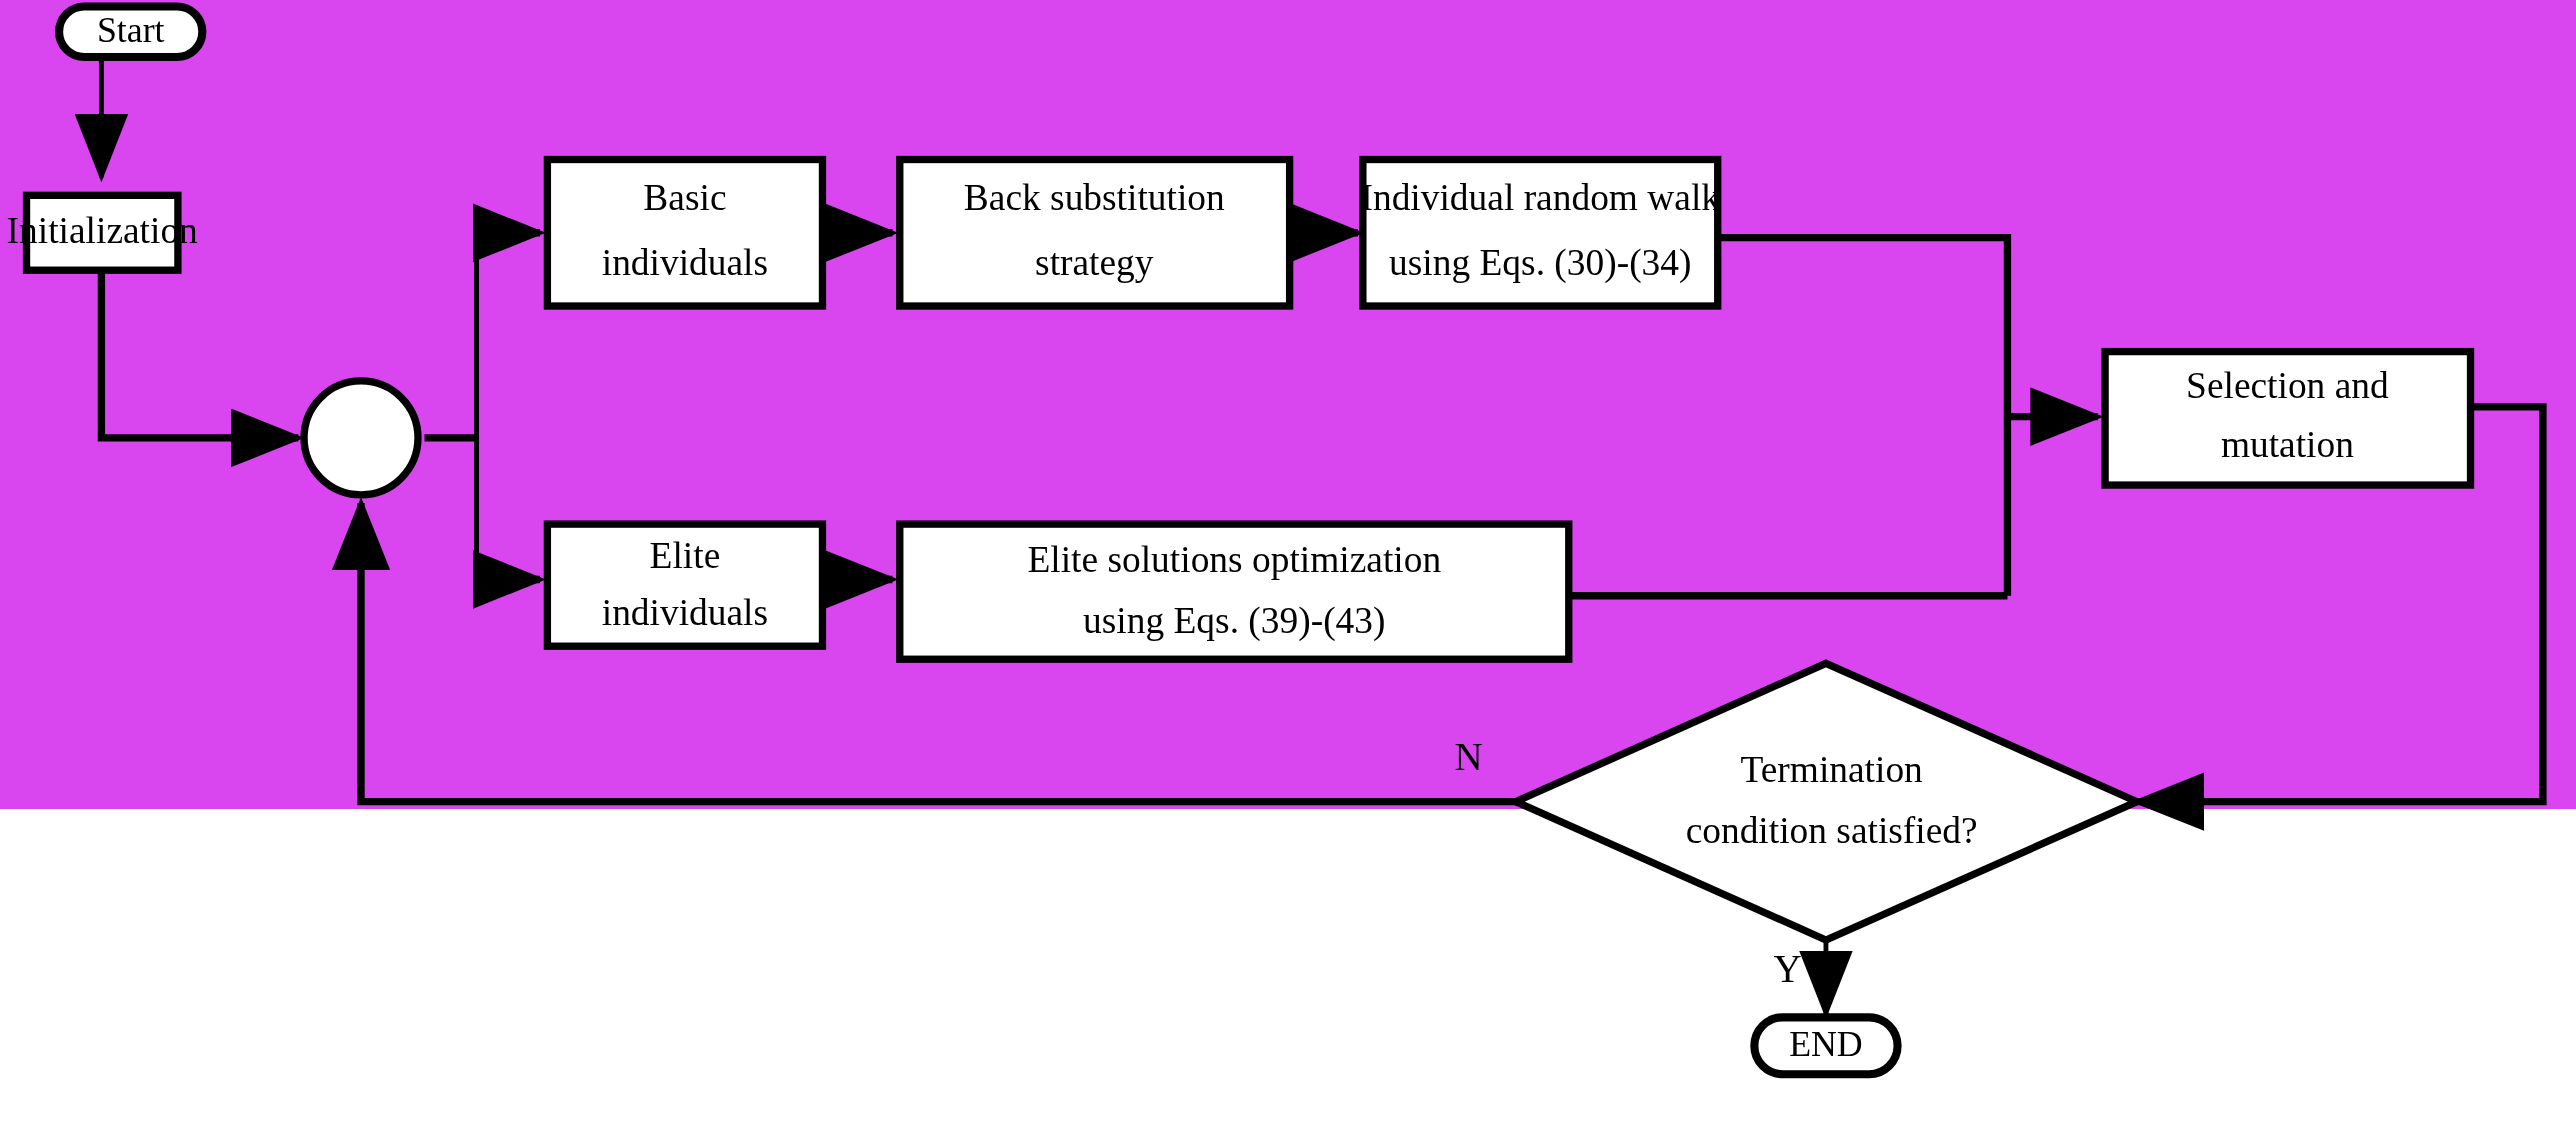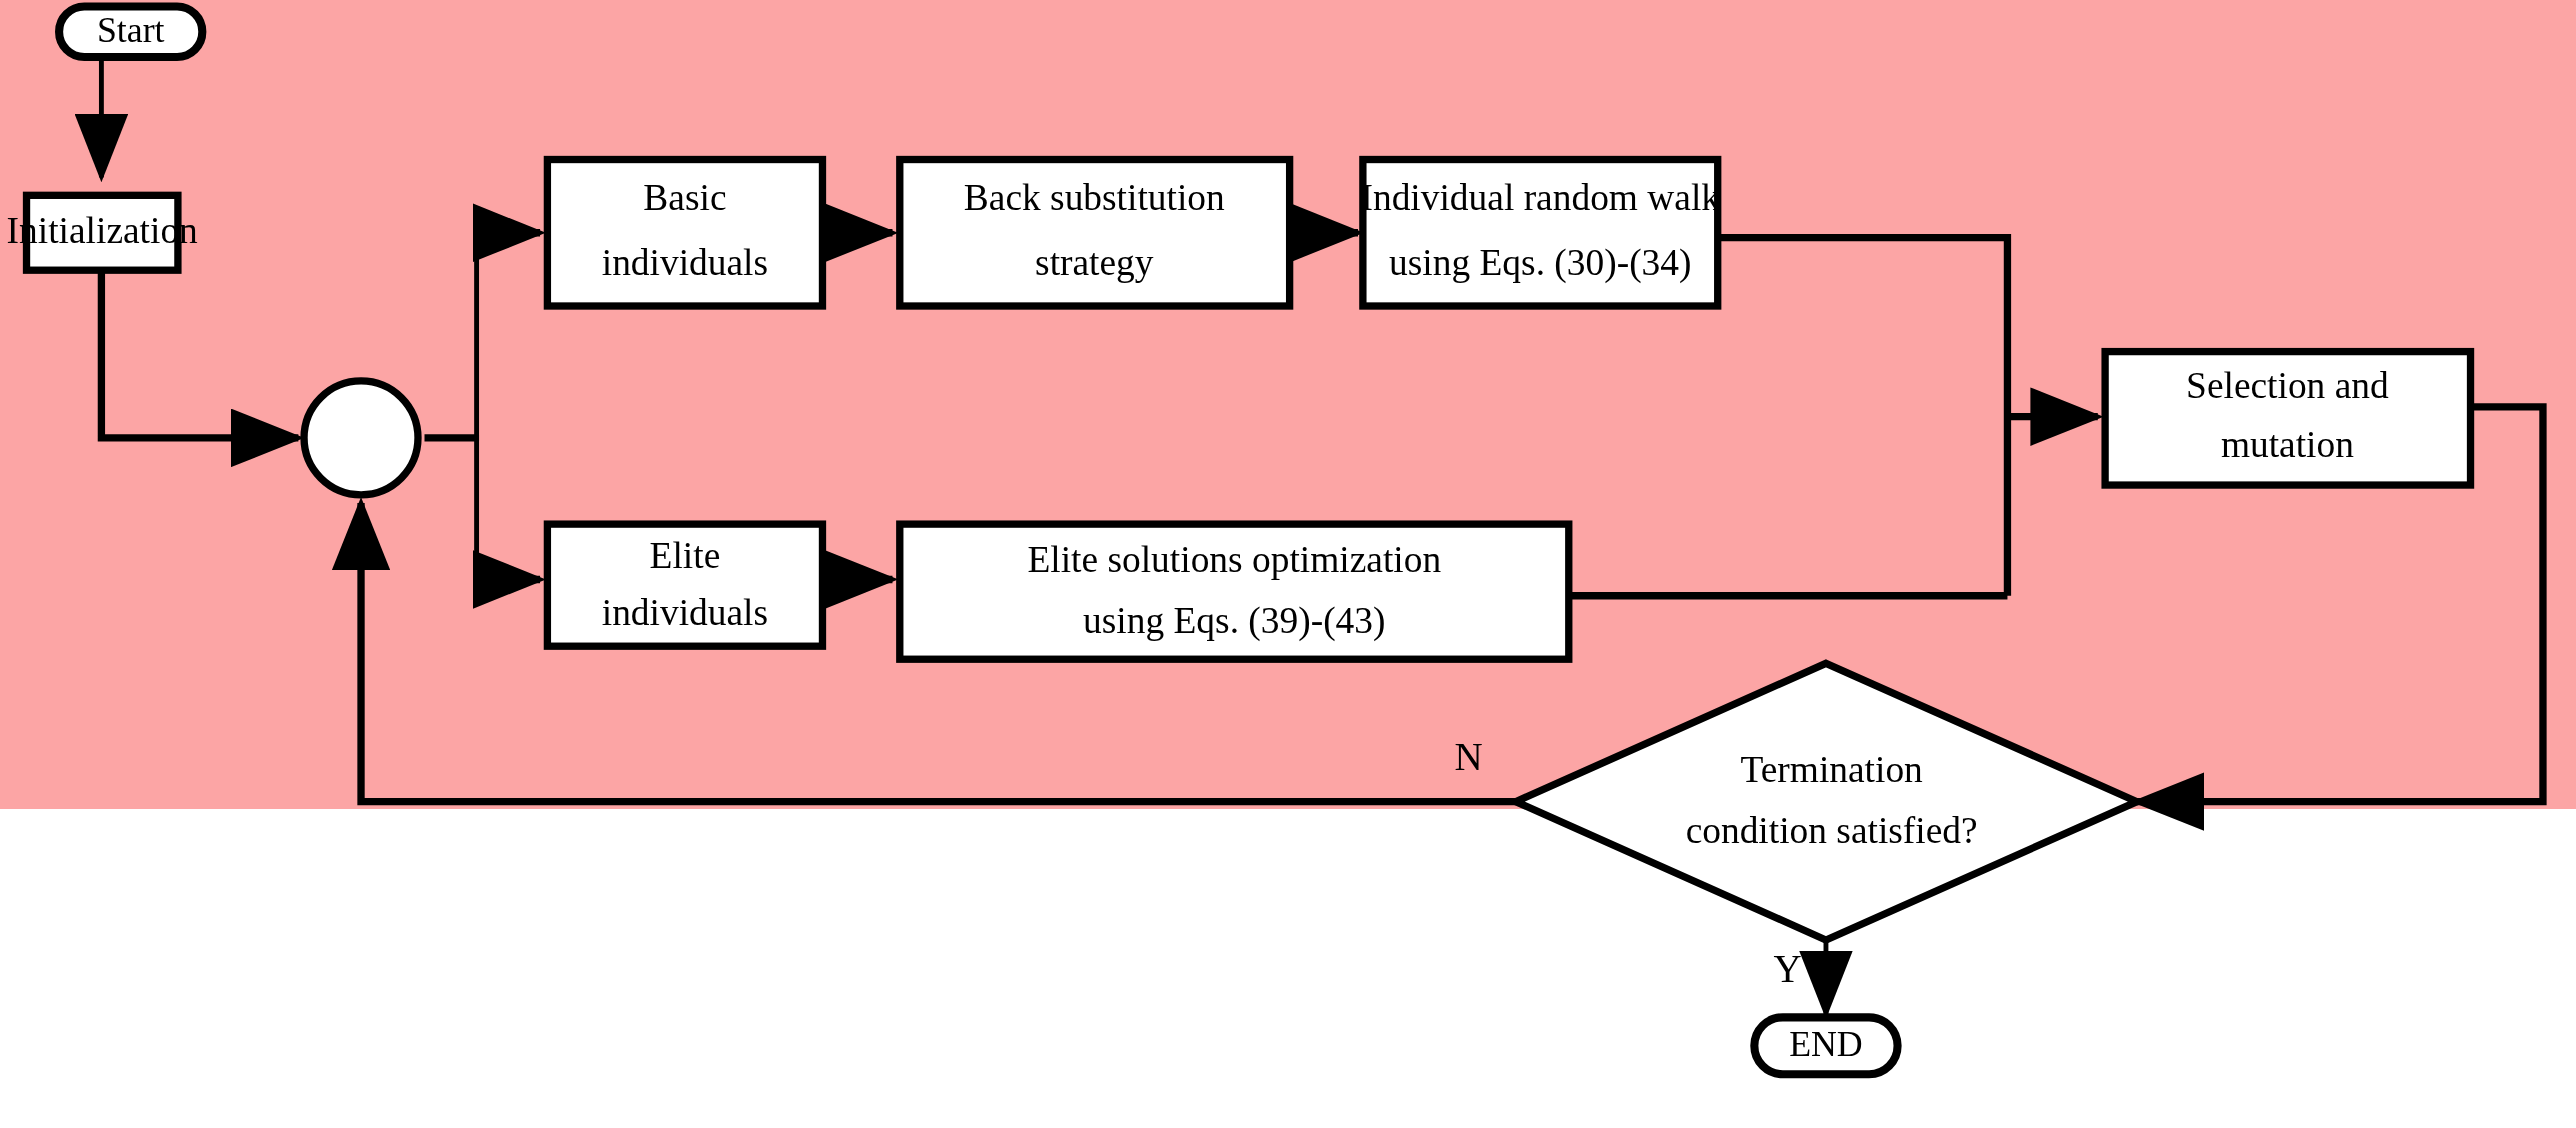--- a/index.html
+++ b/index.html
@@ -11,21 +11,21 @@
   body {
     width: 2576px;
     height: 1128px;
     font-family: "Liberation Serif", "DejaVu Serif", serif;
     overflow: hidden;
   }
   #flowchart-root {
     position: relative;
     width: 2576px;
     height: 809px;
-    background: #fca5a5;
+    background: #d946ef;
   }
   svg.diagram {
     display: block;
     width: 2576px;
     height: 1128px;
   }
   .node-shape {
     fill: #ffffff;
     stroke: #000000;
   }

